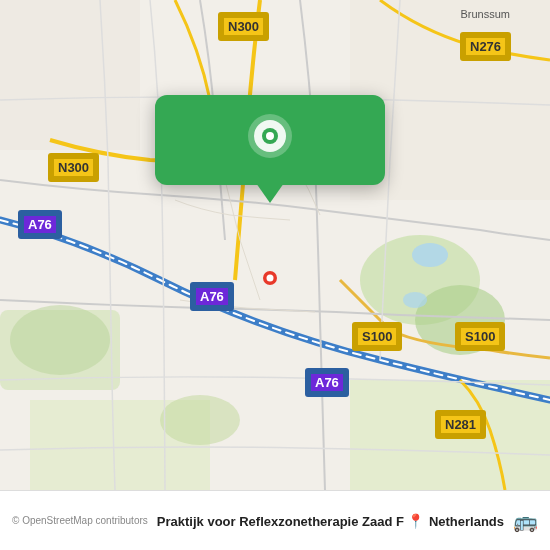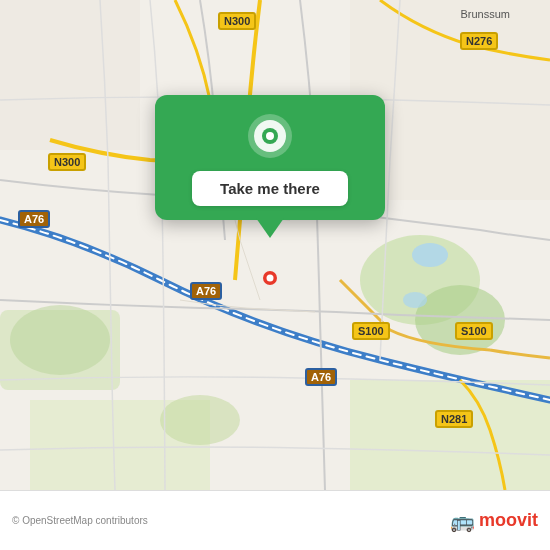--- a/index.html
+++ b/index.html
@@ -116,31 +116,31 @@
     }
 
     .pin-dot {
       color: #e8392a;
       font-size: 14px;
     }
 
     
     .road-label {
       position: absolute;
-      font-size: 11px;
+      font-size: 13px;
       font-weight: bold;
       background: white;
-      border: 2px solid #6d28d9;
+      border: 6px solid #6d28d9;
       padding: 1px 4px;
       border-radius: 3px;
       color: #333;
     }
 
     .motorway-label {
-      background: #a16207;
+      background: #6d28d9;
       color: white;
       border-color: #2c5fa0;
     }
 
     .national-label {
       background: #f5c518;
       color: #333;
       border-color: #c9a000;
     }
 
@@ -225,23 +225,25 @@
   <div class="road-label national-label" style="top:322px;left:455px">S100</div>
 
   <div id="popup-card">
 
     <svg class="location-icon" viewBox="0 0 46 46" xmlns="http://www.w3.org/2000/svg">
       <circle cx="23" cy="23" r="22" fill="white" opacity="0.25"></circle>
       <circle cx="23" cy="23" r="16" fill="white" opacity="0.9"></circle>
       <circle cx="23" cy="23" r="8" fill="#34a853"></circle>
       <circle cx="23" cy="23" r="4" fill="white"></circle>
     </svg>
-    <button class="take-me-btn">Take me there</button>
   </div>
 </div>
 
 <div id="bottom-bar">
   <span class="copyright">© OpenStreetMap contributors</span>
+  <span class="place-name">
+    <span>Praktijk voor Reflexzonetherapie Zaad F</span><span class="pin-dot"> 📍</span>
+    <span>Netherlands</span>
+  </span>
   <div class="moovit-logo">
     <span class="logo-icon">🚌</span>
-    <span>moovit</span>
   </div>
 </div>
 
 </body></html>

